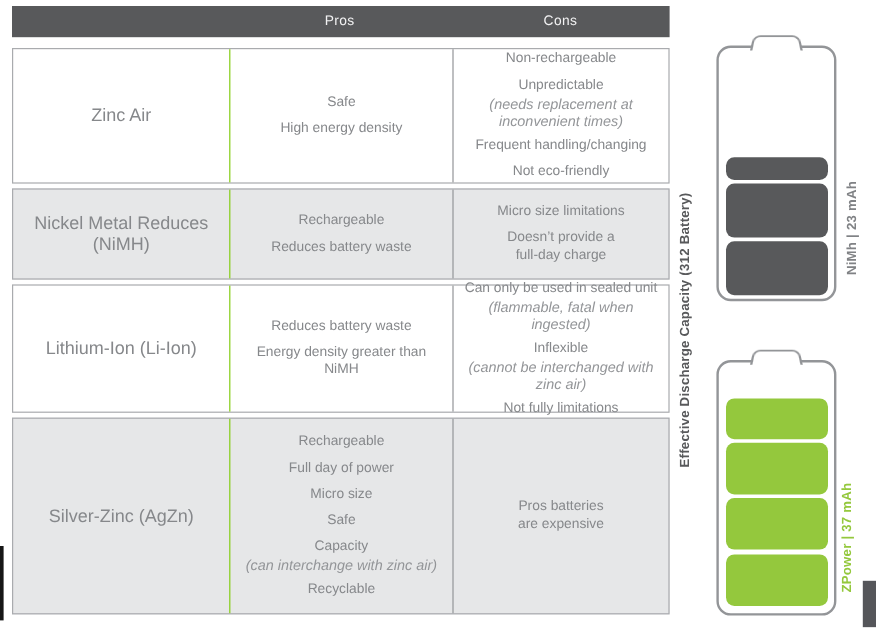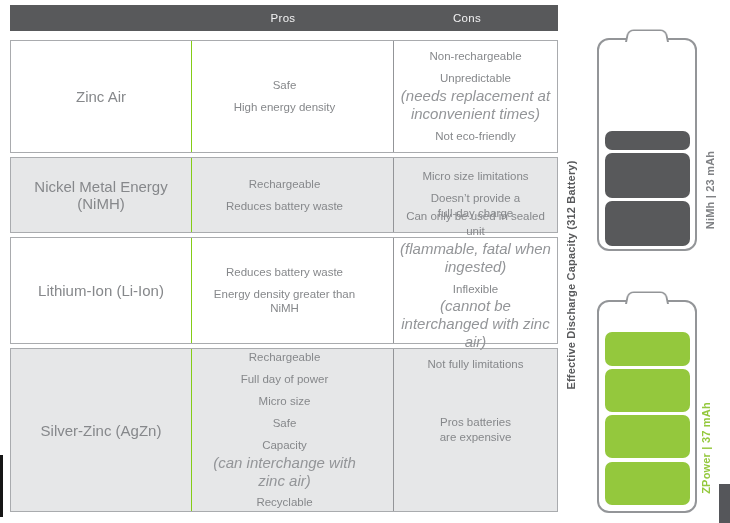--- a/index.html
+++ b/index.html
@@ -12,23 +12,23 @@
   .th2{width:186px;}
   .th3{flex:1;}
 
   
   .rows{position:absolute;left:10px;top:40px;width:548px;}
   .row{display:flex;border:1px solid #a9abae;margin-bottom:4px;box-sizing:border-box;background:#fff;color:#86888b;}
   .row.shaded{background:#e6e7e8;}
   .cell{display:flex;flex-direction:column;align-items:center;justify-content:center;text-align:center;box-sizing:border-box;padding:4px 6px;}
   .c1{width:180px;}
   .c2{width:186px;border-left:1px solid #84cc16;}
-  .c3{flex:1;border-left:1px solid #939598;margin-left:16px;}
+  .c3{flex:1;border-left:1px solid #939598;}
   .line{font-size:11.5px;line-height:1.3;margin:3.5px 0;white-space:pre-line;}
-  .em{font-size:15px;font-style:italic;margin:-2.5px 0 2px;line-height:1.2;color:#939598;white-space:pre-line;}
+  .em{font-size:12px;font-style:italic;margin:-2.5px 0 2px;line-height:1.2;color:#939598;white-space:pre-line;}
   .bname{font-size:15px;}
 
   
   .axis-label{position:absolute;width:260px;height:14px;left:442px;top:268px;transform:rotate(-90deg);text-align:center;font-weight:bold;font-size:11px;color:#58595b;letter-spacing:.2px;}
   .vlabel{position:absolute;height:14px;transform:rotate(-90deg);text-align:center;font-size:11px;font-weight:bold;letter-spacing:.2px;}
   .vlabel-nimh{width:110px;left:656px;top:183px;color:#808285;}
   .vlabel-zpower{width:140px;left:637px;top:441px;color:#94c83d;}
 
   .battery{position:absolute;left:597px;width:96px;height:209px;border:2px solid #939598;border-radius:12px;background:#fff;}
   .battery-top{top:38px;}
@@ -58,27 +58,28 @@
         </div>
       <div class="cell c2">
           <div class="line">Safe</div>
           <div class="line">High energy density</div>
         </div>
       <div class="cell c3">
           <div class="line">Non-rechargeable</div>
           <div class="line">Unpredictable</div>
           <div class="em">(needs replacement at
 inconvenient times)</div>
+          <div class="line">Frequent handling/changing</div>
           <div class="line">Not eco-friendly</div>
         </div>
     </div>
 
     <div class="row shaded" style="height: 76px;">
       <div class="cell c1">
-          <div class="bname">Nickel Metal Energy (NiMH)</div>
+          <div class="bname">Nickel Metal Reduces (NiMH)</div>
         </div>
       <div class="cell c2">
           <div class="line">Rechargeable</div>
           <div class="line">Reduces battery waste</div>
         </div>
       <div class="cell c3">
           <div class="line">Micro size limitations</div>
           <div class="line">Doesn’t provide a
 full-day charge</div>
         </div>

